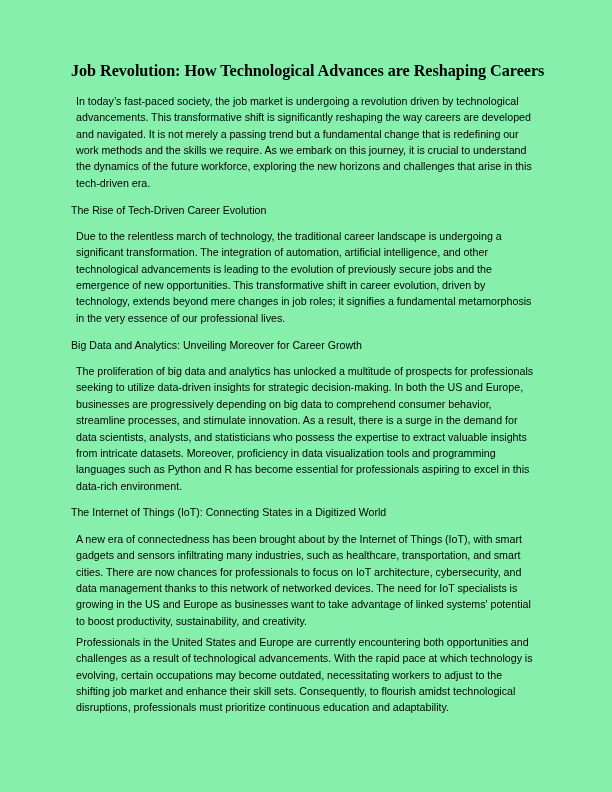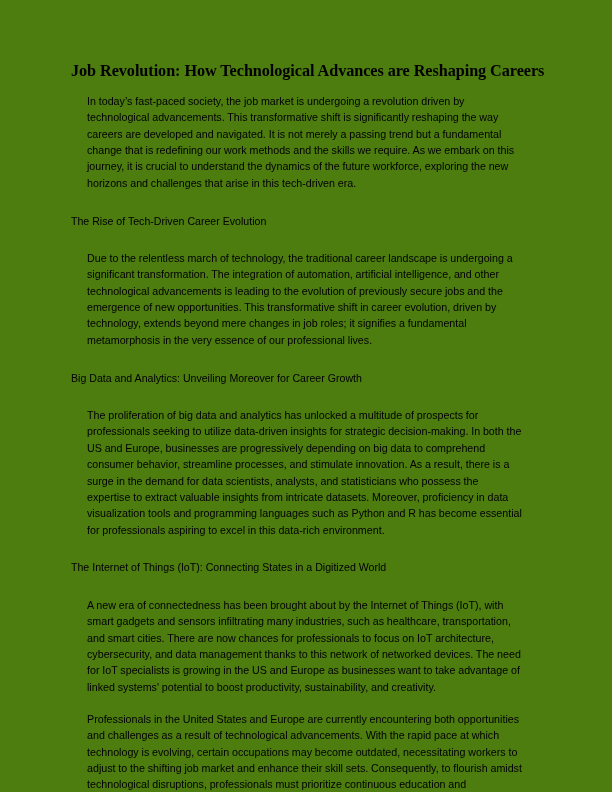--- a/index.html
+++ b/index.html
@@ -13,21 +13,21 @@
     overflow: hidden;
     font-family: "Liberation Sans", sans-serif;
     color: #000000;
     -webkit-font-smoothing: antialiased;
   }
 
   .page {
     position: relative;
     width: 612px;
     height: 792px;
-    background: #4d7c0f;
+    background: #86efac;
     box-sizing: border-box;
     padding: 62px 72px 0 71px;
   }
 
   .doc-title {
     font-family: "Liberation Serif", serif;
     font-weight: bold;
     font-size: 16.2px;
     line-height: 19px;
     letter-spacing: -0.05px;
@@ -45,21 +45,21 @@
     margin: 0;
     padding: 6.5px 0 6.5px 0;
   }
 
   .body-para {
     font-family: "Liberation Sans", sans-serif;
     font-weight: normal;
     font-size: 10.7px;
     line-height: 16.35px;
     color: #000000;
-    margin: 16px;
+    margin: 5px;
     padding: 0;
     text-align: left;
     word-spacing: -0.15px;
   }
 
   .blocks > *:first-child {
     margin-top: 0;
   }
 </style>
 </head>

